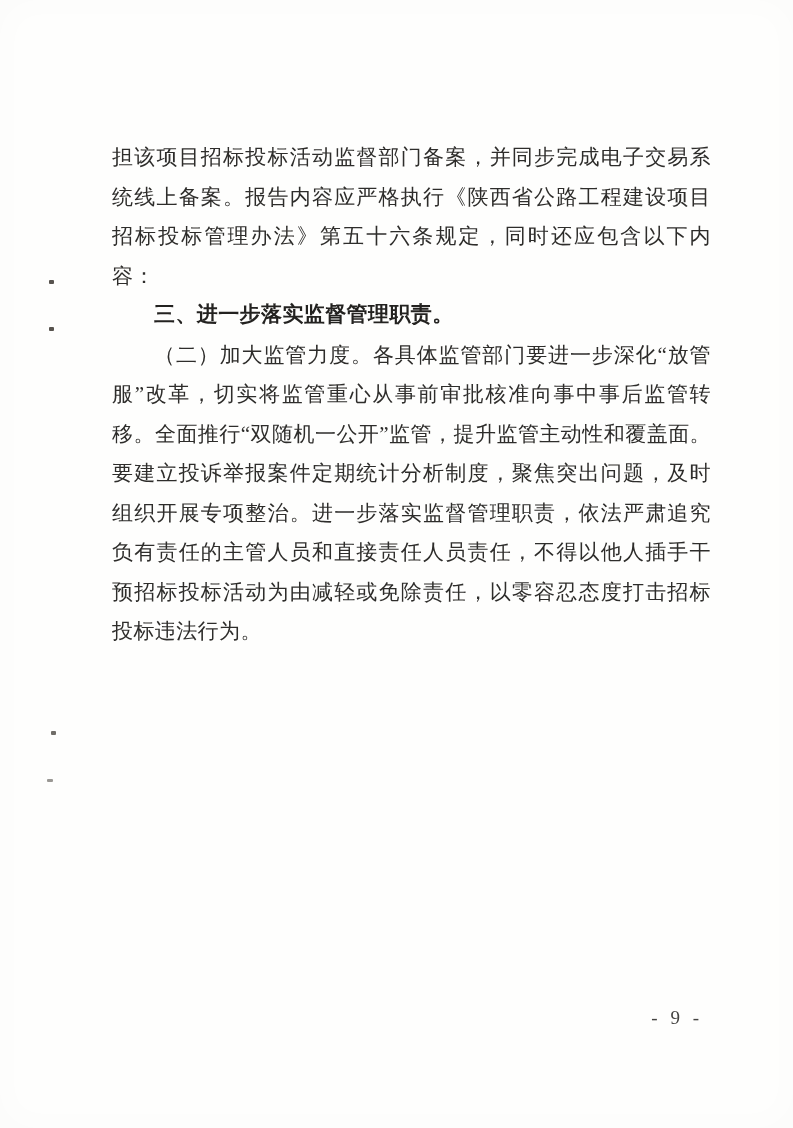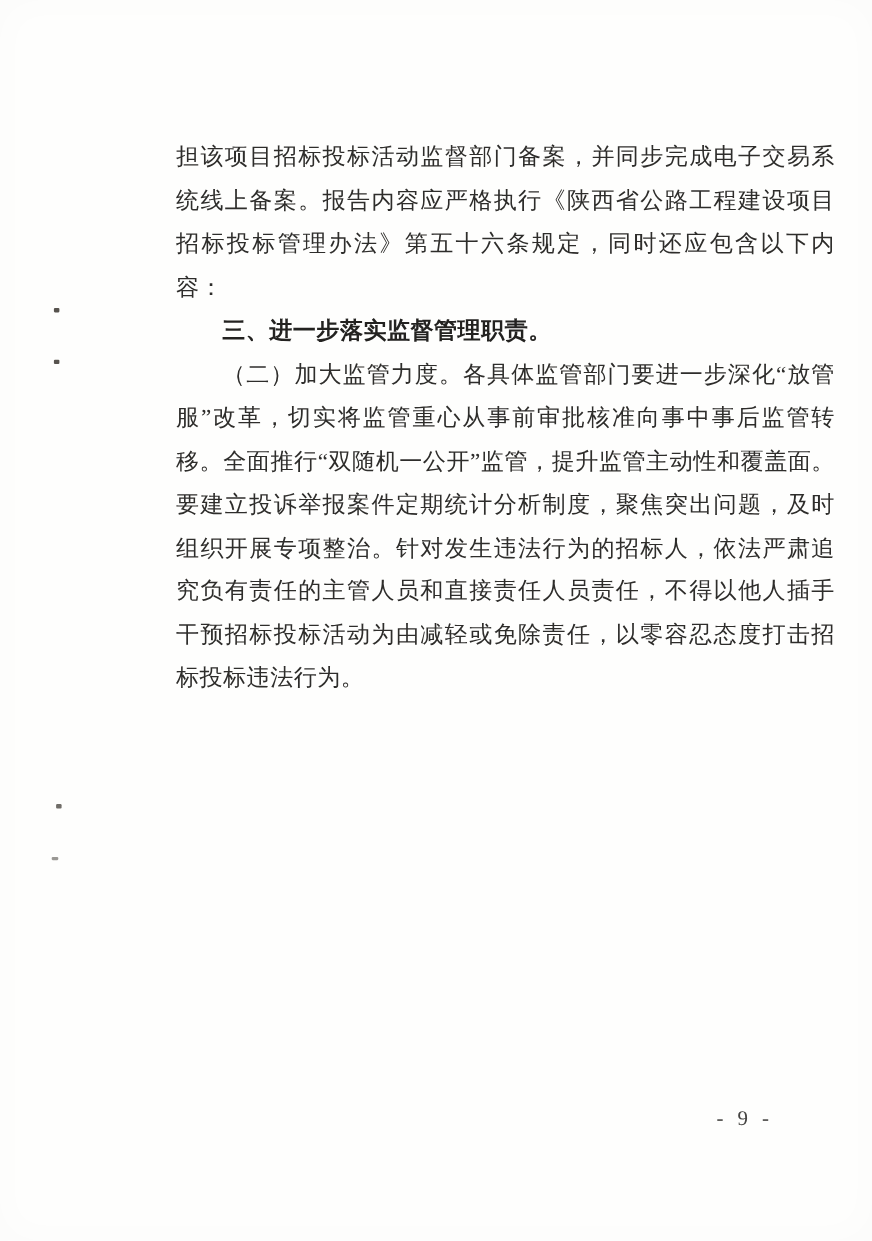--- a/index.html
+++ b/index.html
@@ -19,40 +19,39 @@
     left: 0;
     top: 0;
     width: 793px;
     height: 1128px;
     background: #fefefd;
     box-shadow: inset 0 0 40px rgba(0,0,0,0.015);
   }
   .content {
     position: absolute;
     left: 112px;
-    top: 123px;
+    top: 138px;
     width: 599px;
     color: #2e2d2b;
     font-size: 21px;
     line-height: 39.5px;
     letter-spacing: 0.4px;
     text-align: justify;
     text-justify: inter-ideograph;
-    margin-left: 48px;
   }
   .content p {
     margin: 0;
     padding: 0;
     text-indent: 2em;
   }
   .content p.no-indent {
     text-indent: 0;
   }
   .content p.heading {
-    font-family: Liberation Serif, serif;
+    font-family: Liberation Mono, monospace;
     font-weight: bold;
     color: #232220;
   }
   .page-number {
     position: absolute;
     top: 1007px;
     right: 90px;
     font-size: 19px;
     letter-spacing: 4px;
     color: #454442;
@@ -69,21 +68,21 @@
   .speck.s4 { left: 47px; top: 779px; width: 6px; height: 3px; opacity: 0.6; }
 </style>
 </head>
 <body>
 
 <div class="page">
 
   <div class="content">
     <p class="no-indent">担该项目招标投标活动监督部门备案，并同步完成电子交易系统线上备案。报告内容应严格执行《陕西省公路工程建设项目招标投标管理办法》第五十六条规定，同时还应包含以下内容：</p>
     <p class="heading">三、进一步落实监督管理职责。</p>
-    <p>（二）加大监管力度。各具体监管部门要进一步深化“放管服”改革，切实将监管重心从事前审批核准向事中事后监管转移。全面推行“双随机一公开”监管，提升监管主动性和覆盖面。要建立投诉举报案件定期统计分析制度，聚焦突出问题，及时组织开展专项整治。针对发生违法行为的招标人，依法严肃追究负有责任的主管人员和直接责任人员责任，不得以他人插手干预招标投标活动为由减轻或免除责任，以零容忍态度打击招标投标违法行为。</p>
+    <p>（二）加大监管力度。各具体监管部门要进一步深化“放管服”改革，切实将监管重心从事前审批核准向事中事后监管转移。全面推行“双随机一公开”监管，提升监管主动性和覆盖面。要建立投诉举报案件定期统计分析制度，聚焦突出问题，及时组织开展专项整治。进一步落实监督管理职责，依法严肃追究负有责任的主管人员和直接责任人员责任，不得以他人插手干预招标投标活动为由减轻或免除责任，以零容忍态度打击招标投标违法行为。</p>
   </div>
 
   <div class="page-number">- 9 -</div>
 
   <div class="speck s1"></div>
   <div class="speck s2"></div>
   <div class="speck s3"></div>
   <div class="speck s4"></div>
 
 </div>

